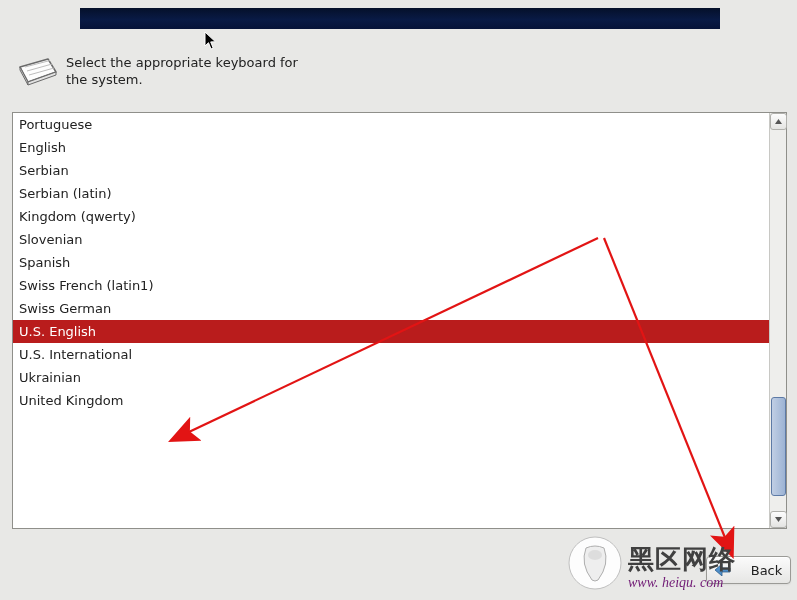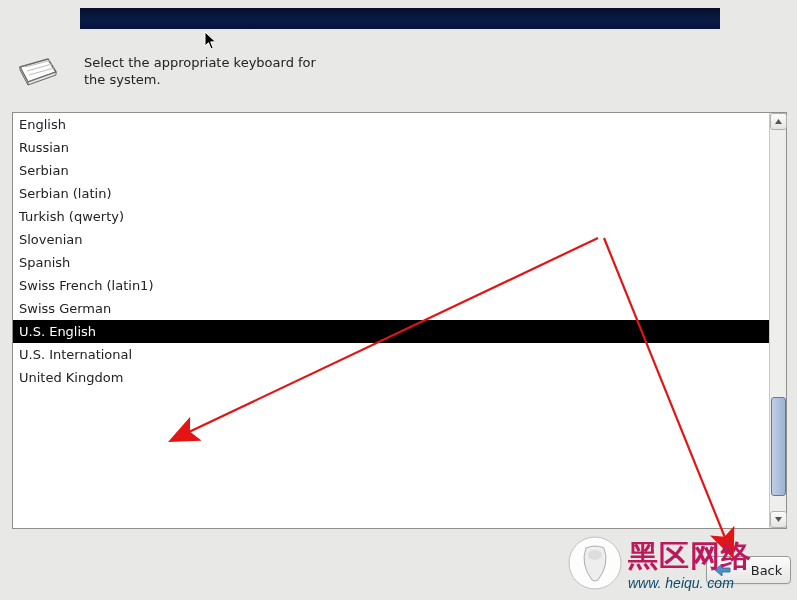--- a/index.html
+++ b/index.html
@@ -32,21 +32,21 @@
     .kbd-icon {
       position: absolute;
       top: 54px;
       left: 16px;
       width: 42px;
       height: 34px;
     }
     .instruction {
       position: absolute;
       top: 55px;
-      left: 84px;
+      left: 66px;
       width: 240px;
       line-height: 1.3;
       color: #222;
     }
     .list-wrap {
       position: absolute;
       top: 112px;
       left: 12px;
       width: 775px;
       height: 417px;
@@ -59,21 +59,21 @@
       flex: 1;
       overflow: hidden;
     }
     .list-item {
       height: 23px;
       line-height: 23px;
       padding-left: 6px;
       white-space: nowrap;
     }
     .list-item.selected {
-      background: #000000;
+      background: #b91c1c;
       color: #fff;
     }
     .scrollbar {
       width: 17px;
       background: #eeeeec;
       border-left: 1px solid #c8c8c4;
       position: relative;
     }
     .scroll-btn {
       width: 17px;
@@ -138,31 +138,31 @@
     .watermark-text {
       position: absolute;
       bottom: 9px;
       left: 628px;
       width: 170px;
       color: #444;
       pointer-events: none;
       z-index: 9;
     }
     .watermark-text .line1 {
-      font-size: 30px;
+      font-size: 26px;
       font-family: "SimHei","Microsoft YaHei",sans-serif;
       font-weight: 700;
       letter-spacing: 1px;
-      color: #be185d;
+      color: #404040;
     }
     .watermark-text .line2 {
-      font-family: Liberation Sans, sans-serif;
+      font-family: Liberation Serif, serif;
       font-style: italic;
       font-size: 14px;
-      color: #0c4a6e;
+      color: #701a75;
       margin-top: -2px;
     }
     .overlay-arrows {
       position: absolute;
       top: 0;
       left: 0;
       width: 797px;
       height: 600px;
       pointer-events: none;
     }
@@ -182,31 +182,32 @@
   <polygon points="12,28 40,18 40,21 12,31" fill="#e2e2e2" stroke="#6a6a6a" stroke-width="1"></polygon>
   <line x1="9" y1="13" x2="34" y2="6.5" stroke="#bdbdbd" stroke-width="1"></line>
   <line x1="11" y1="17" x2="36" y2="10" stroke="#bdbdbd" stroke-width="1"></line>
   <line x1="13" y1="21" x2="38" y2="14" stroke="#bdbdbd" stroke-width="1"></line>
 </svg>
 
 <div class="instruction">Select the appropriate keyboard for the system.</div>
 
 <div class="list-wrap">
   <div class="list" id="list">
+      <div class="list-item">Portuguese</div>
       <div class="list-item">English</div>
-      <div class="list-item">Russian</div>
       <div class="list-item">Serbian</div>
       <div class="list-item">Serbian (latin)</div>
-      <div class="list-item">Turkish (qwerty)</div>
+      <div class="list-item">Kingdom (qwerty)</div>
       <div class="list-item">Slovenian</div>
       <div class="list-item">Spanish</div>
       <div class="list-item">Swiss French (latin1)</div>
       <div class="list-item">Swiss German</div>
       <div class="list-item selected">U.S. English</div>
       <div class="list-item">U.S. International</div>
+      <div class="list-item">Ukrainian</div>
       <div class="list-item">United Kingdom</div>
     </div>
   <div class="scrollbar">
     <div class="scroll-btn up">
       <svg width="7" height="5" viewBox="0 0 7 5">
           <path d="M3.5 0 L7 5 L0 5 Z" fill="#555"></path>
         </svg>
     </div>
     <div class="scroll-track">
       <div class="scroll-thumb" id="thumb" style="top: 70%; height: 26%;"></div>

